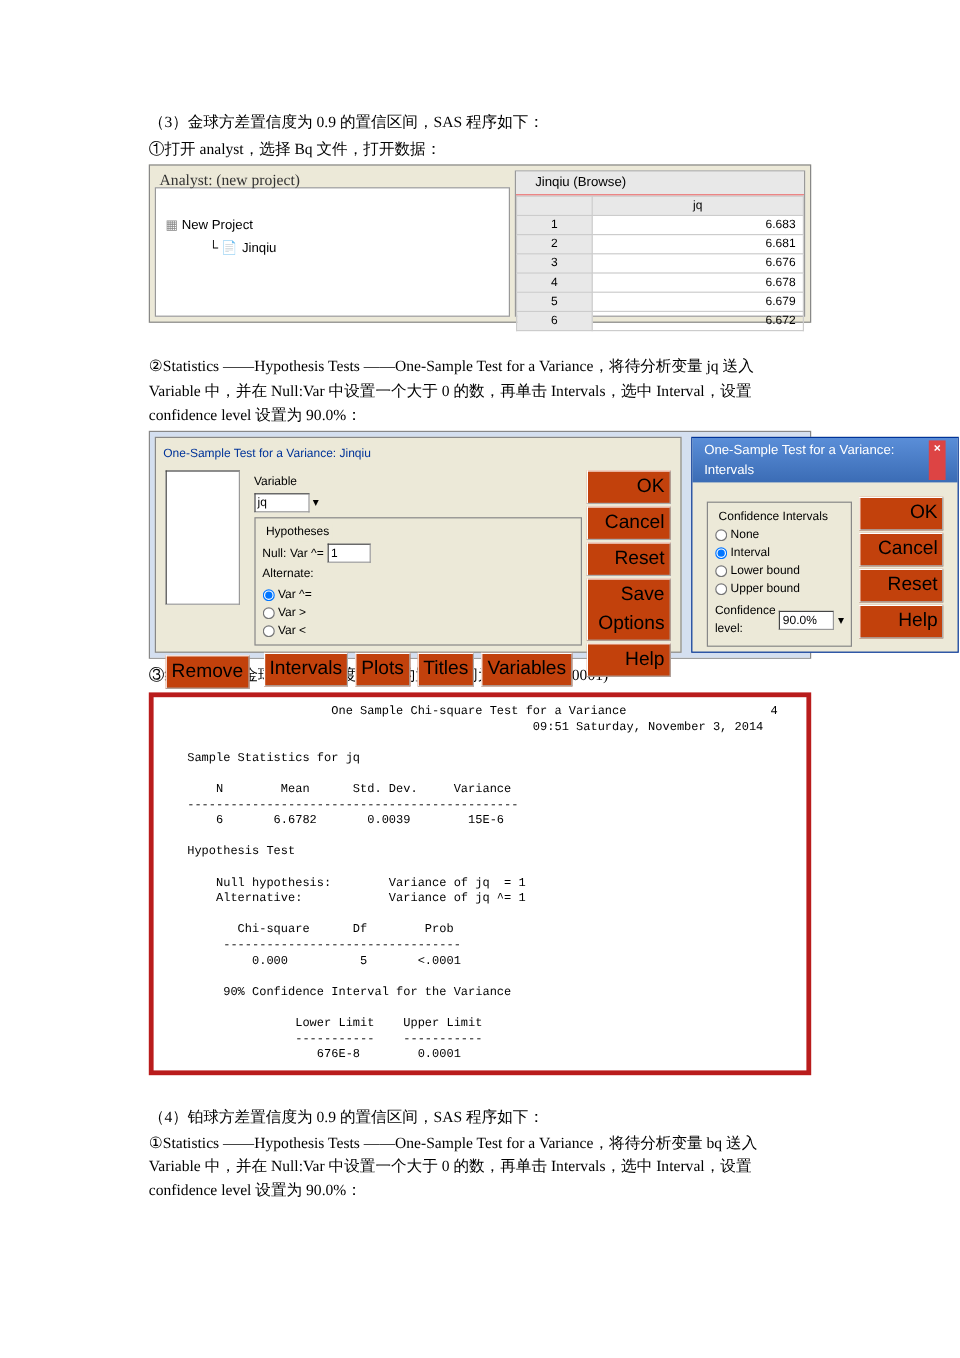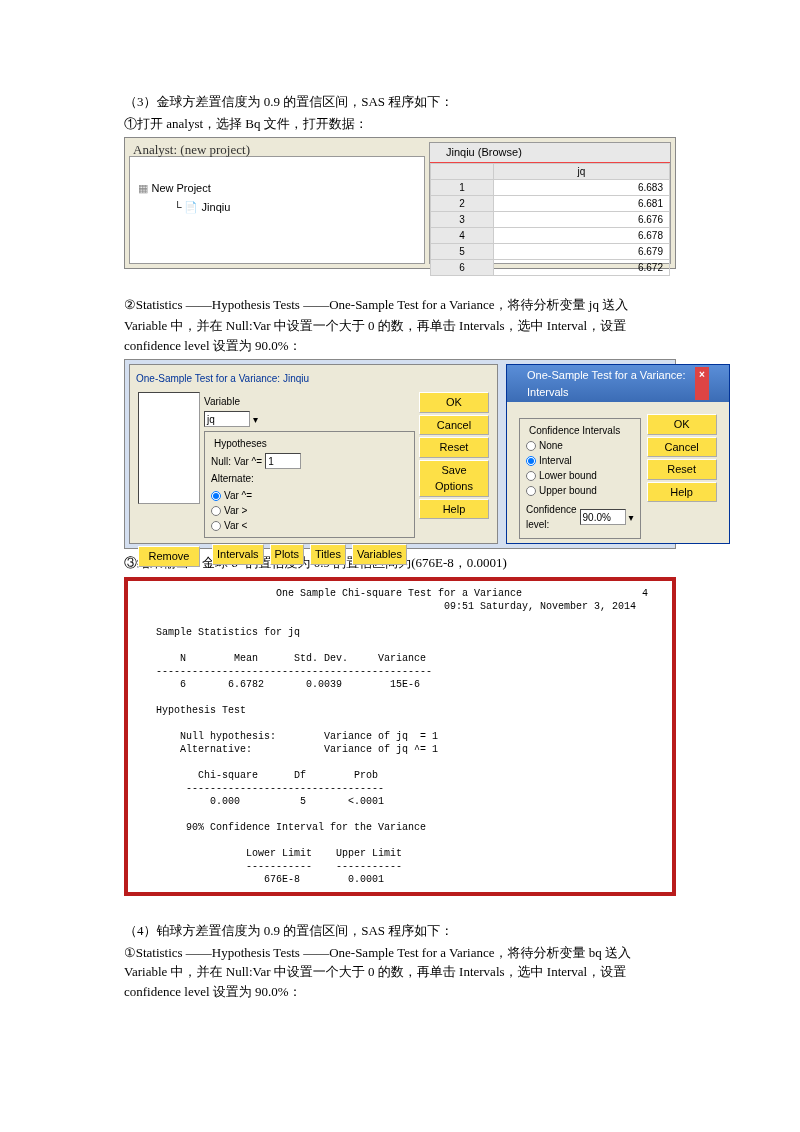--- a/index.html
+++ b/index.html
@@ -26,24 +26,24 @@
 .dlg-body{display:flex;gap:4px;padding:4px}
 .listbox{width:60px;height:110px;background:#fff;border:1px inset #999}
 .mid-col{flex:1}
 .field-row{display:flex;align-items:center;gap:3px;margin:2px 0}
 .txt-field{background:#fff;border:1px inset #999;padding:0 2px;height:14px;min-width:40px;font-size:10px}
 .group-box{border:1px solid #888;padding:4px 6px;margin:4px 0;font-size:10px}
 .group-title{margin-top:-10px;background:#ece9d8;display:inline-block;padding:0 3px;font-size:10px}
 .radio{display:flex;align-items:center;gap:3px}
 .radio input{margin:0;width:10px;height:10px}
 .btn-col{width:70px;display:flex;flex-direction:column;gap:2px}
-.win-btn{background:#fde047;border:1px outset #fff;font-size:11px;padding:1px 4px;text-align:center;cursor:pointer}
+.win-btn{background:#c2410c;border:1px outset #fff;font-size:16px;padding:1px 4px;text-align:right;cursor:pointer}
 .bottom-btns{display:flex;gap:6px;padding:2px 8px}
 .dlg2{width:300px;background:#ece9d8;border:1px solid #003399}
-.dlg2-title{background:linear-gradient(#5a8ed8,#3b6cb5);color:#fff;padding:2px 20px;font-size:11px;display:flex;justify-content:space-between}
+.dlg2-title{background:linear-gradient(#5a8ed8,#3b6cb5);color:#fff;padding:2px 10px;font-size:11px;display:flex;justify-content:space-between}
 .close-x{background:#d44;color:#fff;width:16px;text-align:center;font-weight:bold;cursor:pointer;font-size:10px}
 .dlg2-body{display:flex;padding:12px;gap:6px}
 .output{font-family:"Courier New",monospace;font-size:10px;white-space:pre;line-height:1.3;padding:6px 10px;border:4px solid #b91c1c;margin:4px 0}
 .remove-btn{margin-top:auto}
 </style>
 </head>
 <body>
 
 <div class="page">
 

